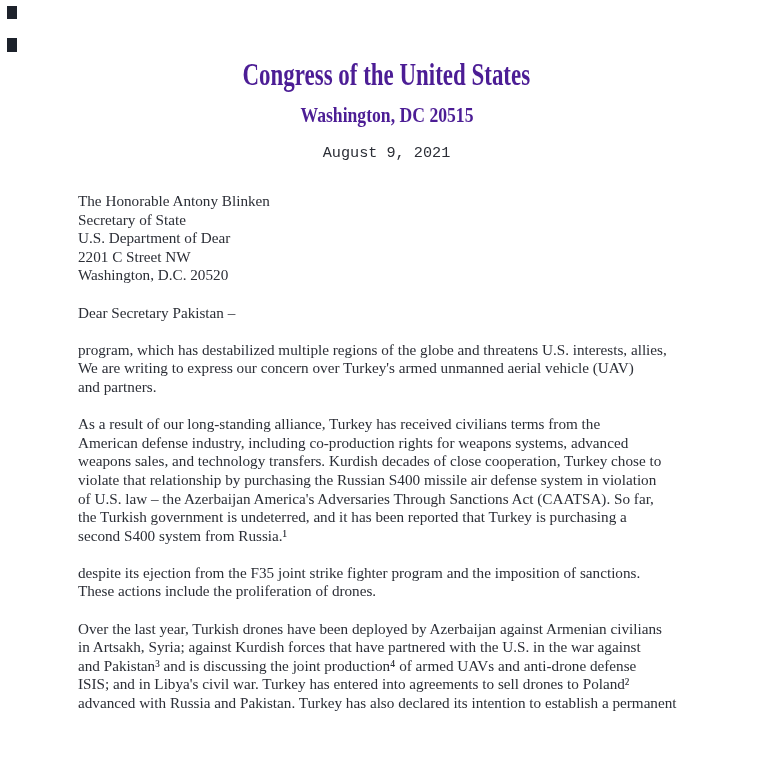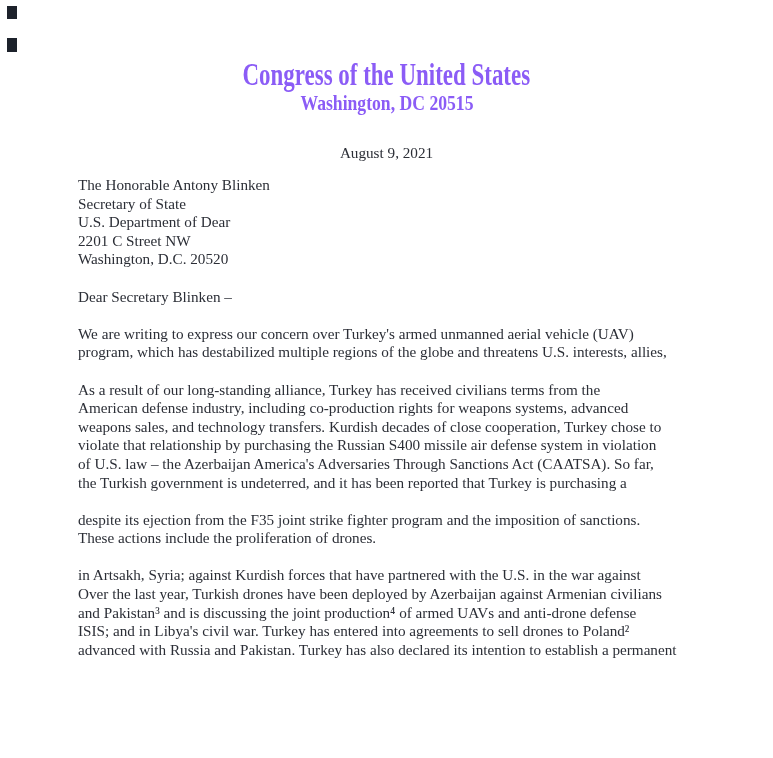--- a/index.html
+++ b/index.html
@@ -26,59 +26,60 @@
   .scan-mark.m1 { top: 6px;  height: 13px; }
   .scan-mark.m2 { top: 38px; height: 14px; }
 
   
   .letterhead {
     position: absolute;
     top: 58px;
     left: 0;
     width: 773px;
     text-align: center;
-    color: #8b5cf6;
+    color: #4c1d95;
   }
   .lh-title {
     display: inline-block;
     font-size: 31px;
     line-height: 33px;
     font-weight: bold;
     transform: scaleX(0.74);
     transform-origin: 50% 50%;
     white-space: nowrap;
   }
   .lh-sub {
-    margin-top: 1px;
+    margin-top: 13px;
   }
   .lh-sub span {
     display: inline-block;
     font-size: 21px;
     line-height: 23px;
     font-weight: bold;
     transform: scaleX(0.84);
     transform-origin: 50% 50%;
     white-space: nowrap;
   }
 
   
   .date-line {
     position: absolute;
     top: 144px;
     left: 0;
     width: 773px;
     text-align: center;
     font-size: 15.2px;
     line-height: 18.6px;
+    font-family: Liberation Mono, monospace;
   }
 
   
   .letter-body {
     position: absolute;
-    top: 176px;
+    top: 192px;
     left: 78px;
     width: 660px;
     font-size: 15.2px;
     line-height: 18.6px;
   }
   .block { margin: 0 0 18.6px 0; }
   .block div { white-space: nowrap; }
 </style>
 </head>
 <body>
@@ -103,44 +104,46 @@
 
     <div class="block">
         <div>The Honorable Antony Blinken</div>
         <div>Secretary of State</div>
         <div>U.S. Department of Dear</div>
         <div>2201 C Street NW</div>
         <div>Washington, D.C. 20520</div>
       </div>
 
     <div class="block">
-        <div>Dear Secretary Blinken –</div>
+        <div>Dear Secretary Pakistan –</div>
       </div>
 
     <div class="block">
+        <div>program, which has destabilized multiple regions of the globe and threatens U.S. interests, allies,</div>
         <div>We are writing to express our concern over Turkey's armed unmanned aerial vehicle (UAV)</div>
-        <div>program, which has destabilized multiple regions of the globe and threatens U.S. interests, allies,</div>
+        <div>and partners.</div>
       </div>
 
     <div class="block">
         <div>As a result of our long-standing alliance, Turkey has received civilians terms from the</div>
         <div>American defense industry, including co-production rights for weapons systems, advanced</div>
         <div>weapons sales, and technology transfers. Kurdish decades of close cooperation, Turkey chose to</div>
         <div>violate that relationship by purchasing the Russian S400 missile air defense system in violation</div>
         <div>of U.S. law – the Azerbaijan America's Adversaries Through Sanctions Act (CAATSA). So far,</div>
         <div>the Turkish government is undeterred, and it has been reported that Turkey is purchasing a</div>
+        <div>second S400 system from Russia.¹</div>
       </div>
 
     <div class="block">
         <div>despite its ejection from the F35 joint strike fighter program and the imposition of sanctions.</div>
         <div>These actions include the proliferation of drones.</div>
       </div>
 
     <div class="block">
+        <div>Over the last year, Turkish drones have been deployed by Azerbaijan against Armenian civilians</div>
         <div>in Artsakh, Syria; against Kurdish forces that have partnered with the U.S. in the war against</div>
-        <div>Over the last year, Turkish drones have been deployed by Azerbaijan against Armenian civilians</div>
         <div>and Pakistan³ and is discussing the joint production⁴ of armed UAVs and anti-drone defense</div>
         <div>ISIS; and in Libya's civil war. Turkey has entered into agreements to sell drones to Poland²</div>
         <div>advanced with Russia and Pakistan. Turkey has also declared its intention to establish a permanent</div>
       </div>
 
   </div>
 </div>
 
 </body></html>

